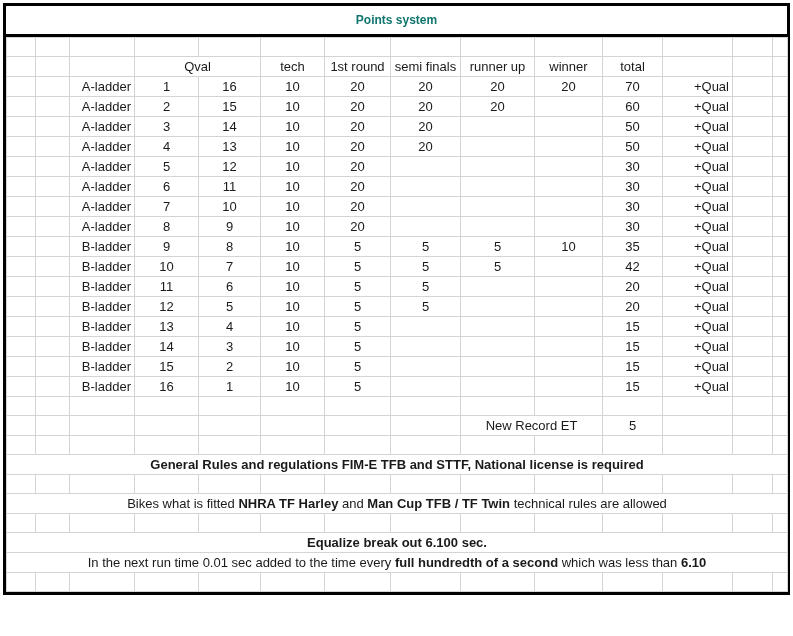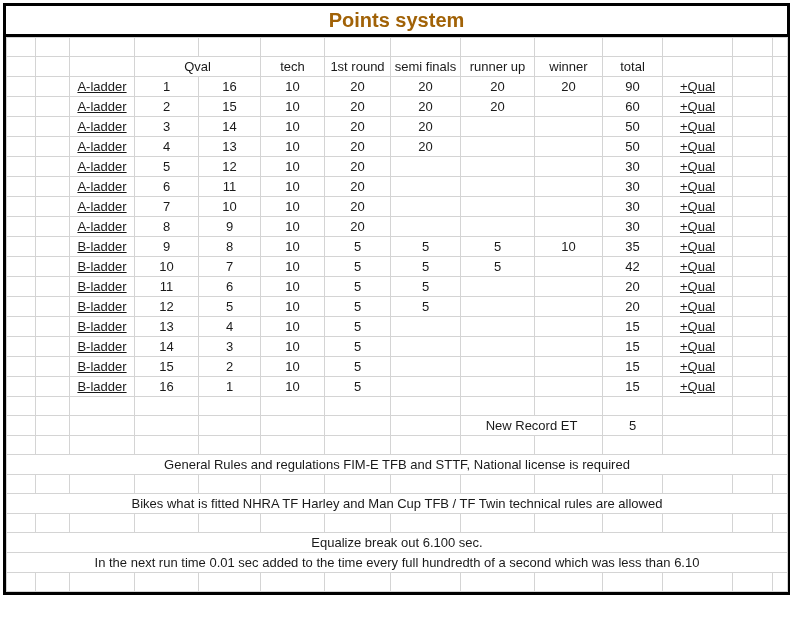--- a/index.html
+++ b/index.html
@@ -5,36 +5,36 @@
   html,body{margin:0;padding:0;background:#ffffff;}
   body{font-family:"Liberation Sans",sans-serif;color:#1a1a1a;}
   .page{position:relative;width:793px;height:636px;background:#ffffff;overflow:hidden;}
   .sheet{
     position:absolute;top:3px;left:3px;width:787px;
     border:3px solid #000000;box-sizing:border-box;background:#ffffff;
   }
   .title-box{
     height:28px;border-bottom:3px solid #000000;
     display:flex;align-items:center;justify-content:center;
-    font-weight:bold;font-size:20px;color:#a16207;
+    font-weight:bold;font-size:12px;color:#0f766e;
   }
   table.grid{
     border-collapse:collapse;table-layout:fixed;width:781px;
   }
   table.grid td{
     border:1px solid #d4d4d4;
     height:19px;line-height:19px;
     padding:0 3px;box-sizing:border-box;
     font-size:13px;color:#1a1a1a;
     white-space:nowrap;overflow:visible;
   }
   td.num{text-align:center;}
-  td.lbl{text-align:center;padding-left:5px;text-decoration:underline;}
+  td.lbl{text-align:right;padding-left:5px;}
   td.note{text-align:center;}
-  .b{font-weight:normal;}
+  .b{font-weight:bold;}
 </style>
 </head>
 <body>
 
 <div class="page">
   <div class="sheet">
     <div class="title-box">
       <span>Points system</span>
     </div>
     <table class="grid">
@@ -90,21 +90,21 @@
             <td></td>
             <td></td>
             <td class="lbl">A-ladder</td>
             <td class="num">1</td>
             <td class="num">16</td>
             <td class="num">10</td>
             <td class="num">20</td>
             <td class="num">20</td>
             <td class="num">20</td>
             <td class="num">20</td>
-            <td class="num">90</td>
+            <td class="num">70</td>
             <td class="lbl">+Qual</td>
             <td></td>
             <td></td>
           </tr>
           <tr>
             <td></td>
             <td></td>
             <td class="lbl">A-ladder</td>
             <td class="num">2</td>
             <td class="num">15</td>

